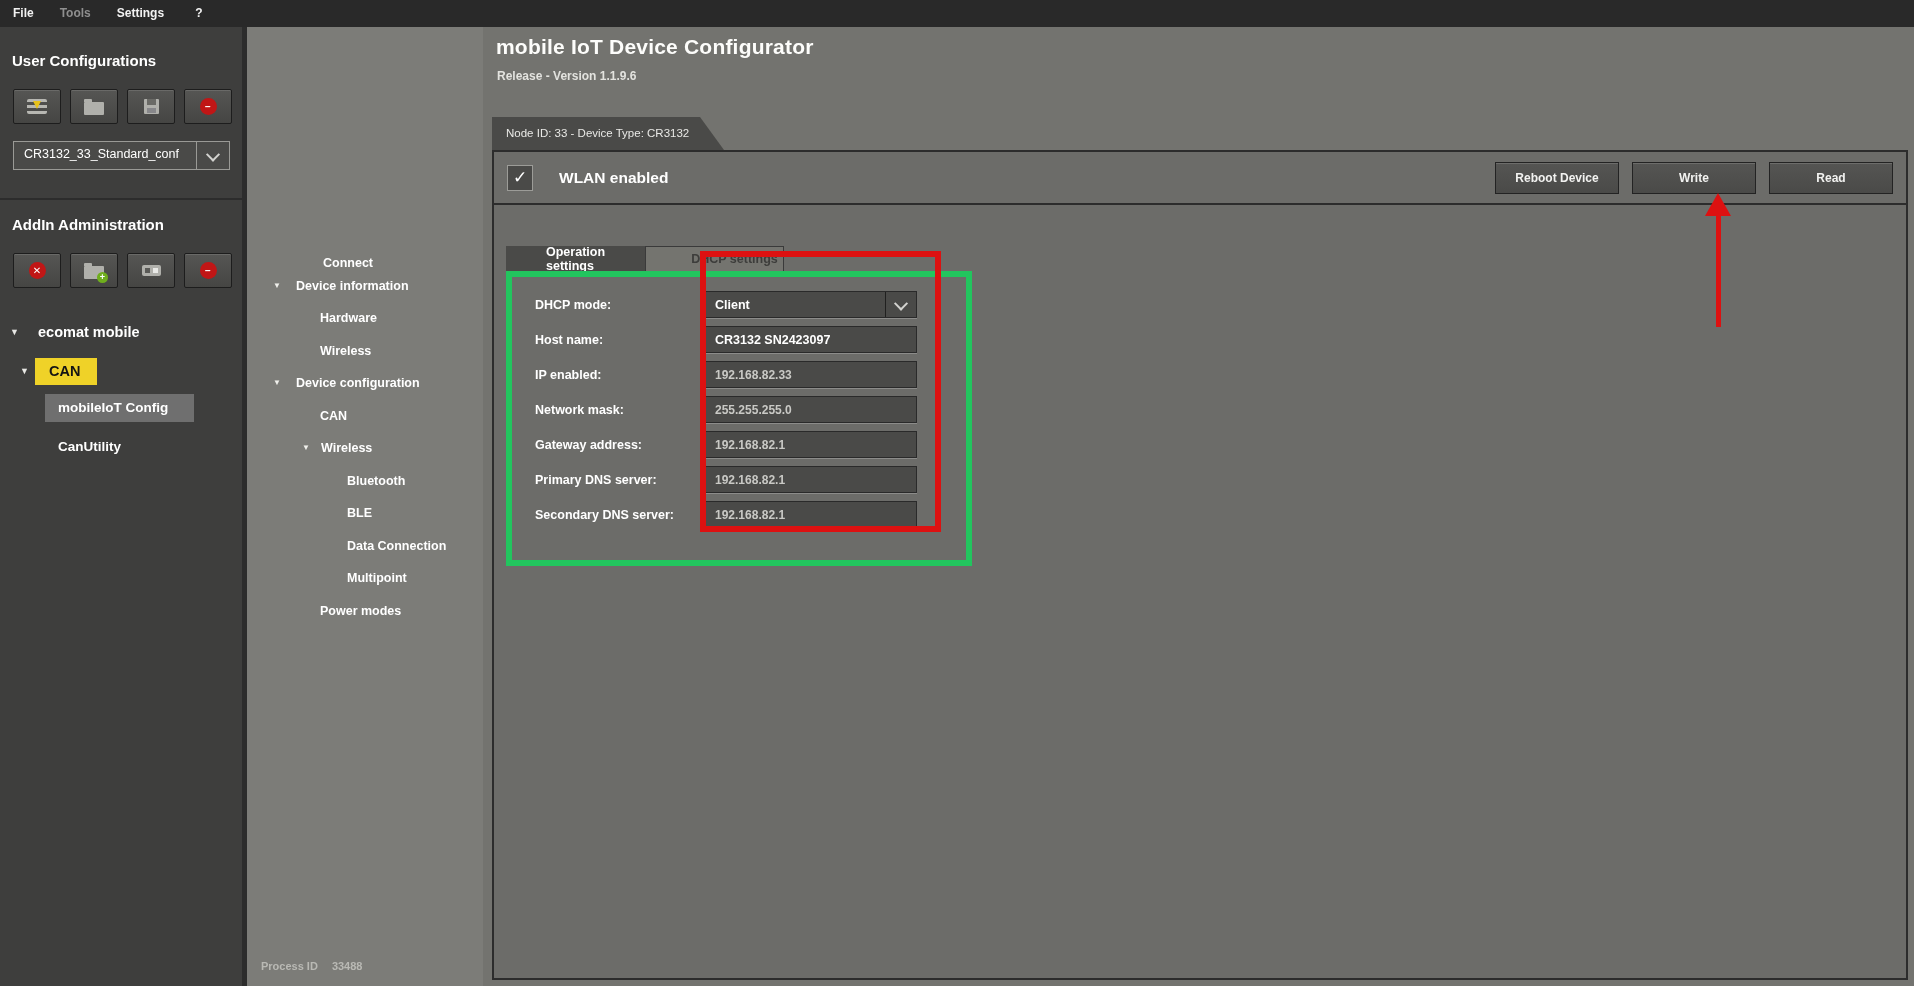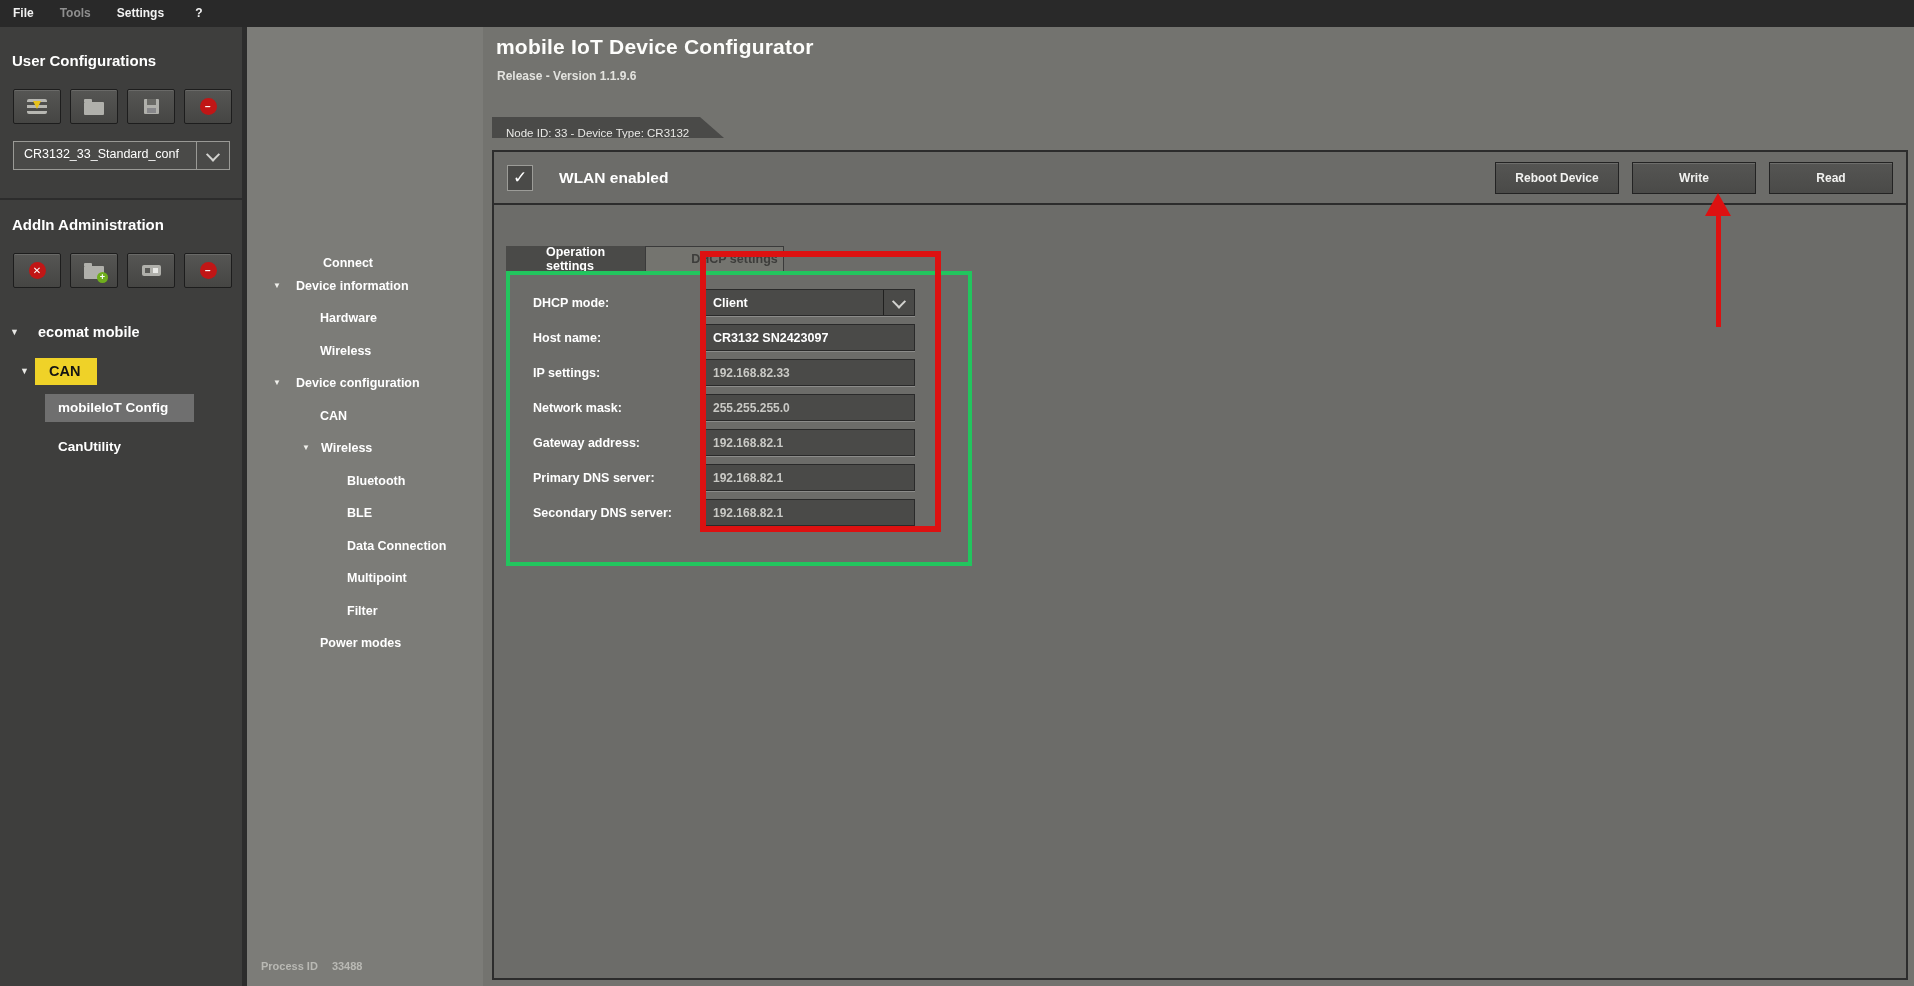--- a/index.html
+++ b/index.html
@@ -66,34 +66,34 @@
   .pl-wire{padding-left:55px;}  .pl-wire .arrow{width:19px;}
   .pl-leaf{padding-left:100px;}
   .nav-item.selected{background:linear-gradient(to right,transparent 91px,#6b6b67 91px);}
   .process-line{position:absolute;left:14px;top:933px;color:#b9b9b4;font-size:11px;font-weight:bold;}
   .process-line .pid{margin-left:14px;}
 
   
   .main{position:absolute;left:483px;top:27px;width:1431px;height:959px;background:#73736f;}
   .main-title{color:#fdfdfb;font-size:21px;font-weight:bold;padding:8px 0 0 13px;letter-spacing:.2px;}
   .main-subtitle{color:#e3e3df;font-size:12px;font-weight:bold;padding:10px 0 0 14px;}
-  .device-tab{position:absolute;left:9px;top:90px;height:21px;width:232px;background:#4a4a48;clip-path:polygon(0 0,calc(100% - 24px) 0,100% 100%,0 100%);color:#e9e9e6;font-size:11.5px;line-height:33px;padding-left:14px;box-sizing:border-box;}
+  .device-tab{position:absolute;left:9px;top:90px;height:33px;width:232px;background:#4a4a48;clip-path:polygon(0 0,calc(100% - 24px) 0,100% 100%,0 100%);color:#e9e9e6;font-size:11.5px;line-height:33px;padding-left:14px;box-sizing:border-box;}
   .content-panel{position:absolute;left:9px;top:123px;width:1416px;height:830px;background:#6c6c69;border:2px solid #2c2c2c;box-sizing:border-box;}
   .wlan-band{height:51px;border-bottom:2px solid #2c2c2c;display:flex;align-items:center;position:relative;}
   .checkbox{width:24px;height:24px;background:#4a4a48;border:1px solid #9c9c98;margin-left:13px;display:flex;align-items:center;justify-content:center;color:#fff;font-size:17px;font-weight:bold;cursor:pointer;}
   .wlan-label{color:#fff;font-size:15.5px;font-weight:bold;margin-left:26px;}
   .band-buttons{position:absolute;right:13px;top:10px;display:flex;gap:13px;}
   .btn{width:122px;height:30px;background:linear-gradient(#555553,#4a4a48);border:1px solid #232323;box-shadow:inset 0 1px 0 rgba(255,255,255,.14);color:#f2f2f0;font-size:12px;font-weight:bold;display:flex;align-items:center;justify-content:center;cursor:pointer;}
   
   .group-box{position:absolute;left:12px;top:94px;width:466px;height:320px;}
   .tabs{display:flex;height:25px;}
   .tab{width:139px;display:flex;align-items:center;justify-content:center;font-size:12.5px;font-weight:bold;cursor:pointer;box-sizing:border-box;padding-left:40px;}
   .tab.active{background:#4a4a48;color:#fff;}
   .tab.inactive{background:#74746f;color:#3d3d3b;border:1px solid #3a3a3a;border-bottom:none;}
-  .group-body{position:absolute;left:0;top:25px;right:0;bottom:0;border:4px solid #22c55e;}
+  .group-body{position:absolute;left:0;top:25px;right:0;bottom:0;border:6px solid #22c55e;}
   .form-row{display:flex;align-items:center;height:35px;margin-top:0;}
   .form-row:first-child{margin-top:10px;}
   .form-label{width:192px;padding-left:23px;color:#fff;font-size:12.5px;font-weight:bold;box-sizing:border-box;}
   .field{width:213px;height:27px;background:#4a4a48;border:1px solid #2a2a2a;box-shadow:0 1px 0 rgba(255,255,255,.22);box-sizing:border-box;display:flex;align-items:center;gap:32px;}
   .field input{background:transparent;border:none;outline:none;color:#c9c9c5;font-size:12px;font-weight:bold;font-family:"Liberation Sans","DejaVu Sans",sans-serif;padding:0 0 0 10px;width:100%;}
   .field.strong input{color:#ffffff;font-size:12.5px;}
   .field.combo .val{flex:1;color:#fff;font-size:12.5px;font-weight:bold;padding-left:10px;}
   .field.combo .combo-chevron{border-left:1px solid #20201f;width:30px;align-self:stretch;}
   
   .red-rect{position:absolute;left:700px;top:251px;width:241px;height:281px;border:6px solid #dd1111;box-sizing:border-box;pointer-events:none;z-index:40;}
@@ -204,23 +204,20 @@
       </div>
     <div class="nav-item pl-leaf">
         <span>BLE</span>
       </div>
     <div class="nav-item pl-leaf">
         <span>Data Connection</span>
       </div>
     <div class="nav-item pl-leaf">
         <span>Multipoint</span>
       </div>
-    <div class="nav-item pl-leaf">
-        <span>Filter</span>
-      </div>
     <div class="nav-item pl-sub">
         <span>Power modes</span>
       </div>
   </div>
   <div class="process-line">
     <span>Process ID</span><span class="pid">33488</span>
   </div>
 </div>
 
 <div class="main">
@@ -260,21 +257,21 @@
         </div>
 
         <div class="form-row">
           <div class="form-label">Host name:</div>
           <div class="field strong">
             <input value="CR3132 SN2423097" style="">
           </div>
         </div>
 
         <div class="form-row">
-          <div class="form-label">IP settings:</div>
+          <div class="form-label">IP enabled:</div>
           <div class="field">
             <input readonly="" value="192.168.82.33" style="">
           </div>
         </div>
 
         <div class="form-row">
           <div class="form-label">Network mask:</div>
           <div class="field">
             <input readonly="" value="255.255.255.0" style="">
           </div>

